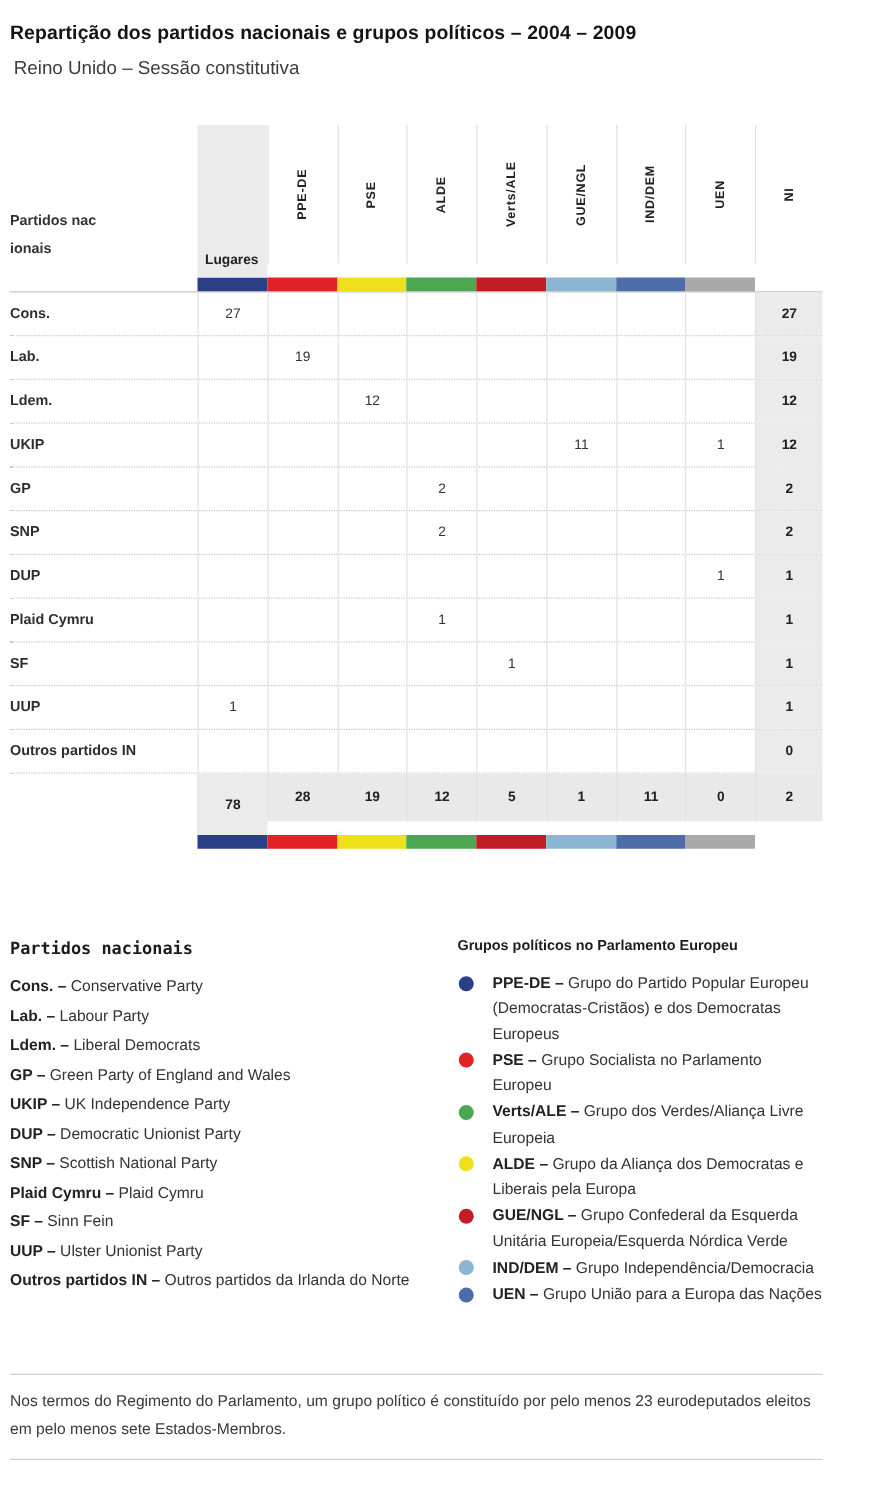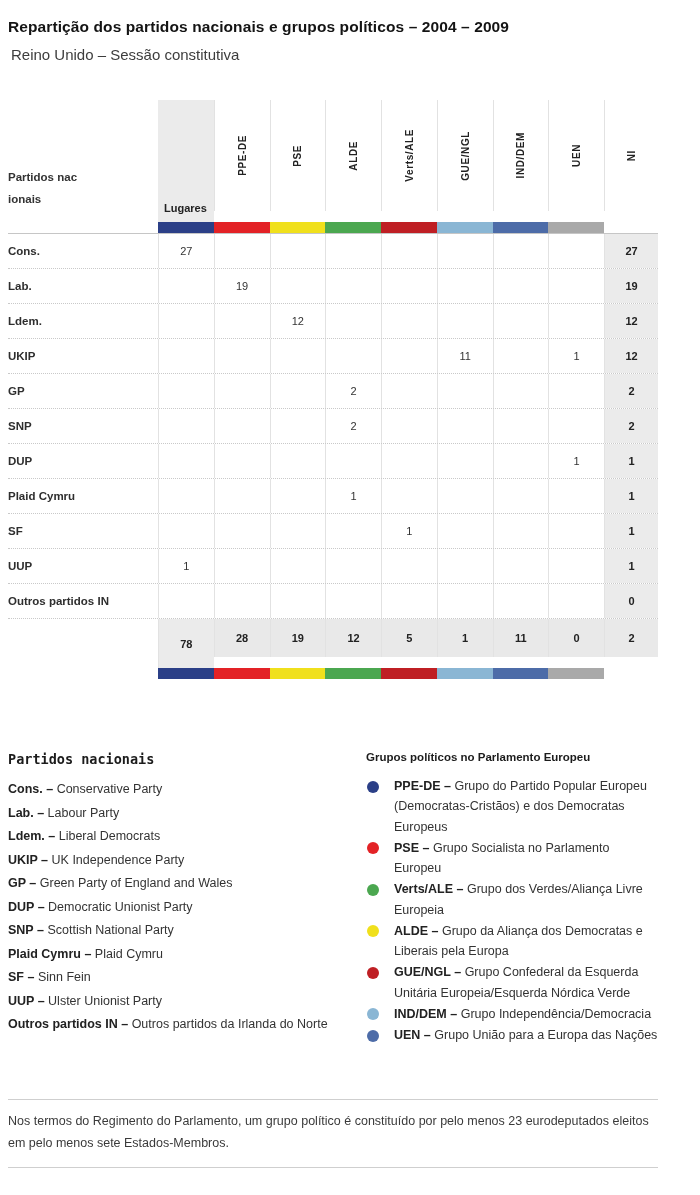--- a/index.html
+++ b/index.html
@@ -307,22 +307,22 @@
     </div>
   </div>
 
   <div class="legends">
 
     <div class="leg-left">
       <div class="leg-left-title">Partidos nacionais</div>
       <div class="litem"><span class="abbr">Cons. –</span> <span>Conservative Party</span></div>
       <div class="litem"><span class="abbr">Lab. –</span> <span>Labour Party</span></div>
       <div class="litem"><span class="abbr">Ldem. –</span> <span>Liberal Democrats</span></div>
+      <div class="litem"><span class="abbr">GP –</span> <span>Green Party of England and Wales</span></div>
       <div class="litem"><span class="abbr">UKIP –</span> <span>UK Independence Party</span></div>
-      <div class="litem"><span class="abbr">GP –</span> <span>Green Party of England and Wales</span></div>
       <div class="litem"><span class="abbr">DUP –</span> <span>Democratic Unionist Party</span></div>
       <div class="litem"><span class="abbr">SNP –</span> <span>Scottish National Party</span></div>
       <div class="litem"><span class="abbr">Plaid Cymru –</span> <span>Plaid Cymru</span></div>
       <div class="litem"><span class="abbr">SF –</span> <span>Sinn Fein</span></div>
       <div class="litem"><span class="abbr">UUP –</span> <span>Ulster Unionist Party</span></div>
       <div class="litem"><span class="abbr">Outros partidos IN –</span> <span>Outros partidos da Irlanda do Norte</span></div>
     </div>
 
     <div class="leg-right">
       <div class="leg-right-title">Grupos políticos no Parlamento Europeu</div>

